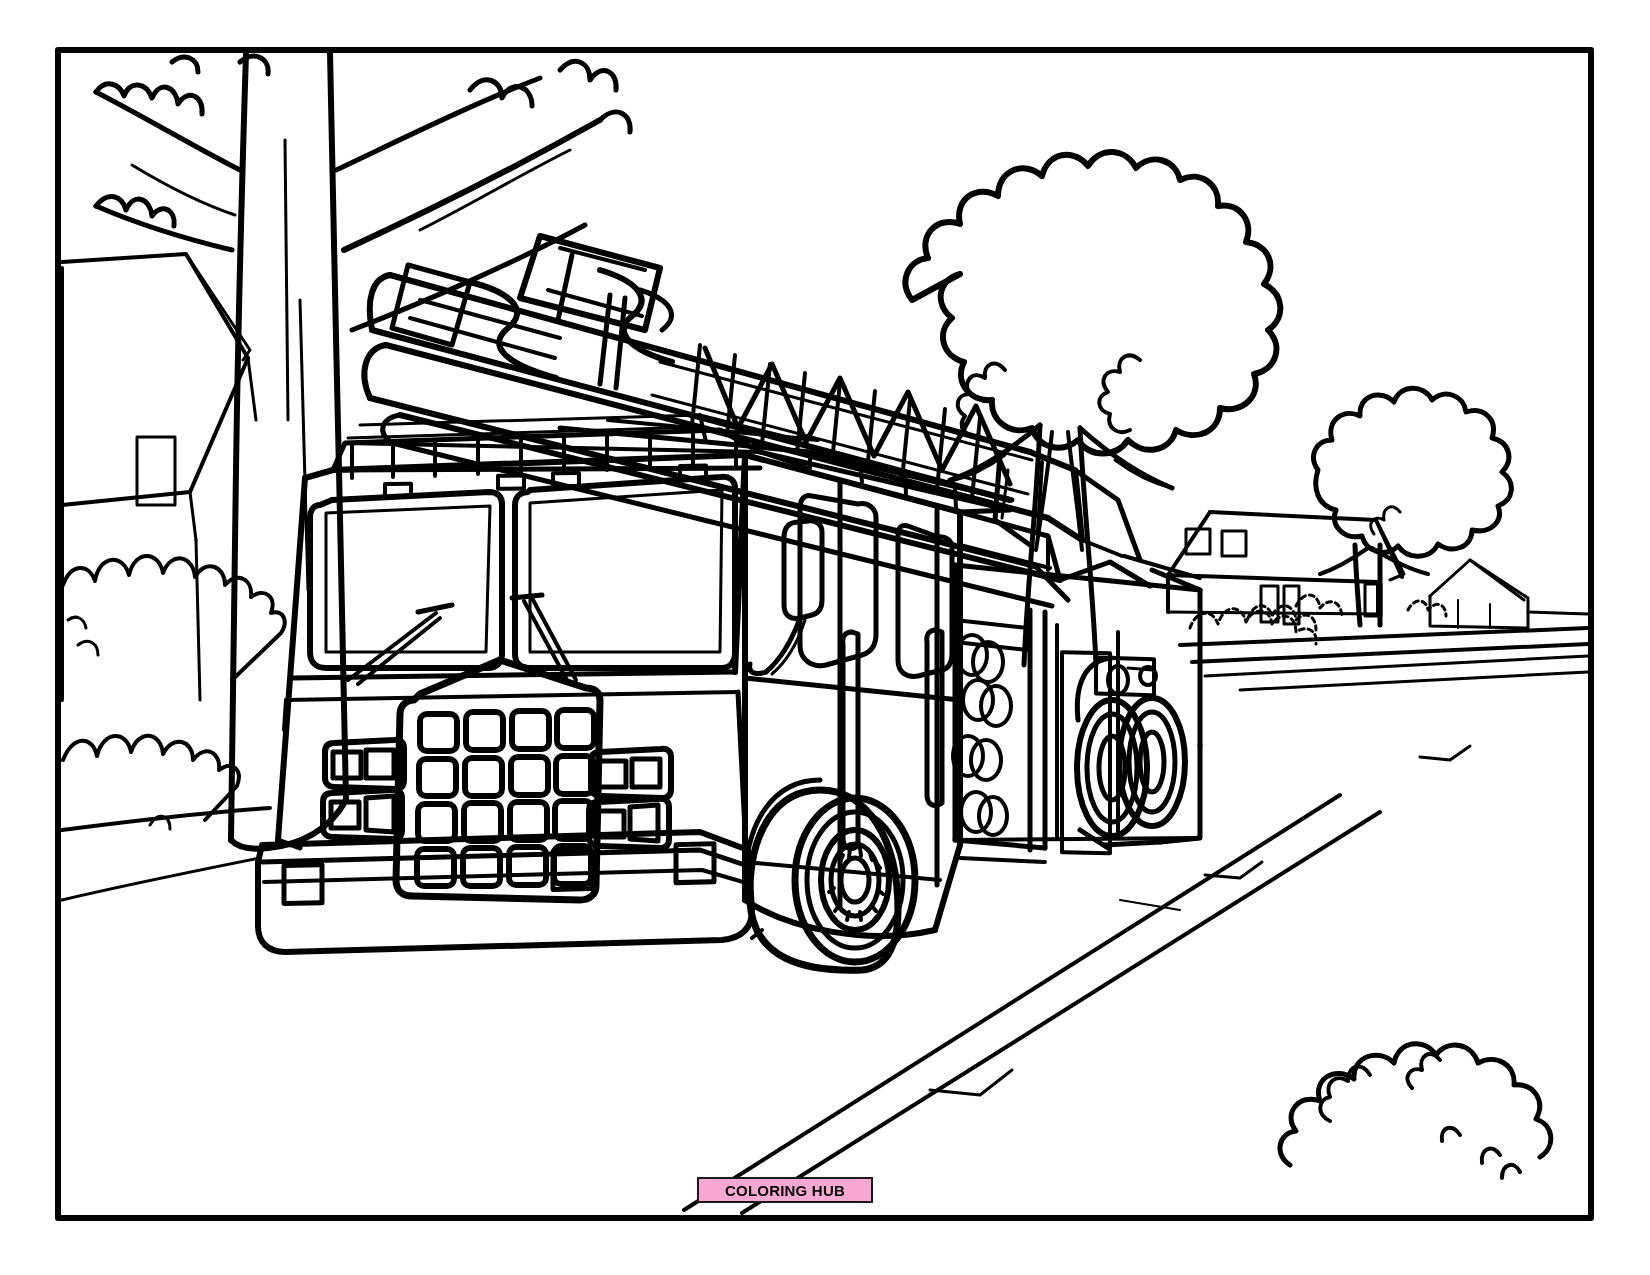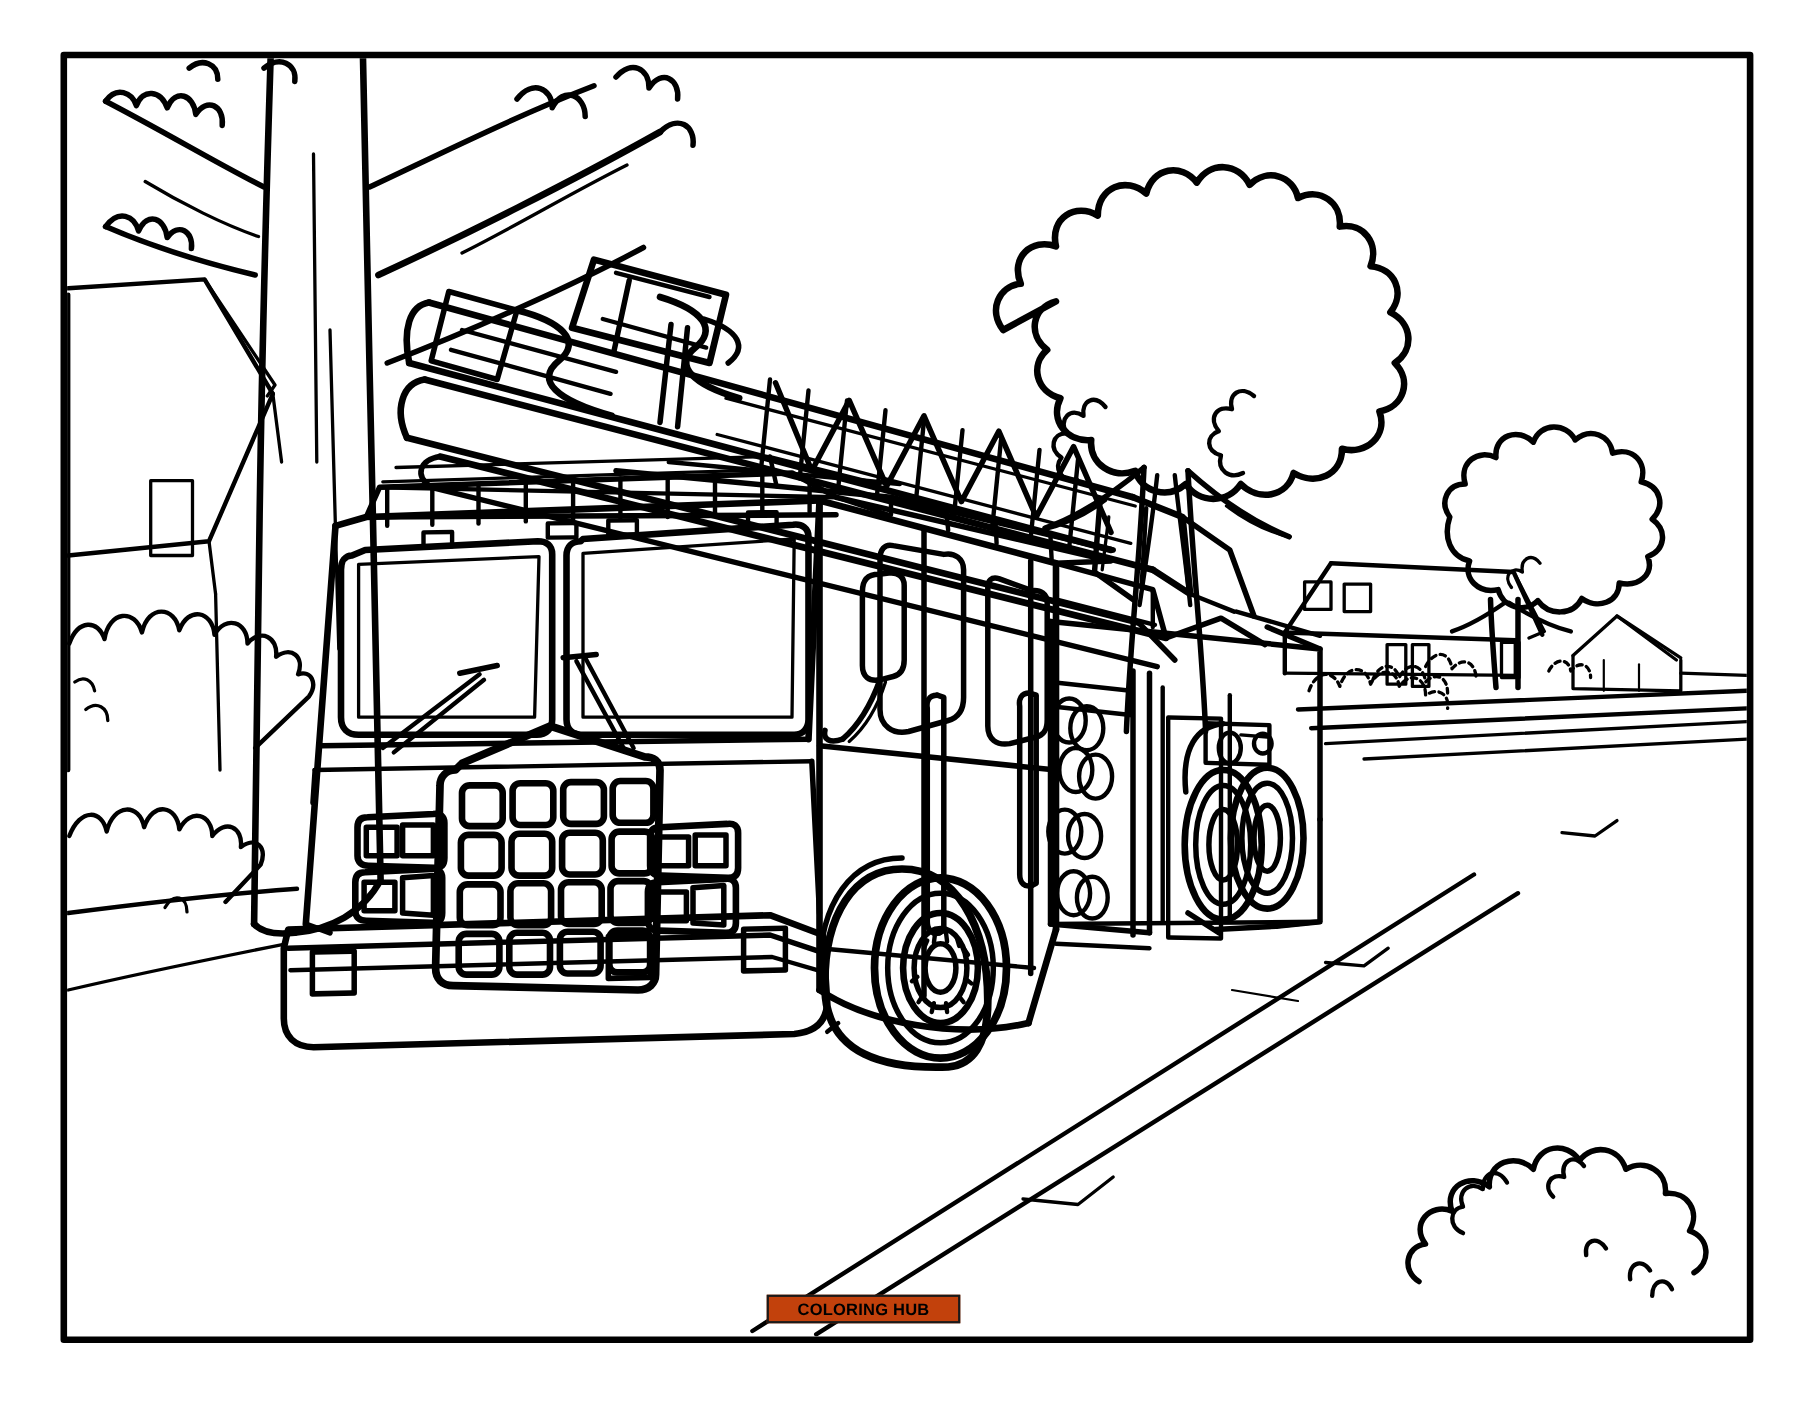--- a/index.html
+++ b/index.html
@@ -21,21 +21,21 @@
     width: 1650px;
     height: 1275px;
   }
   .watermark {
     position: absolute;
     left: 697px;
     top: 1177px;
     width: 176px;
     height: 26px;
     border: 2px solid #1a1a1a;
-    background: #c2410c;
+    background: #f9a8d4;
     display: flex;
     align-items: center;
     justify-content: center;
     box-sizing: border-box;
   }
   .watermark span {
     font-family: "Liberation Sans", sans-serif;
     font-weight: bold;
     font-size: 15px;
     letter-spacing: 0.2px;

